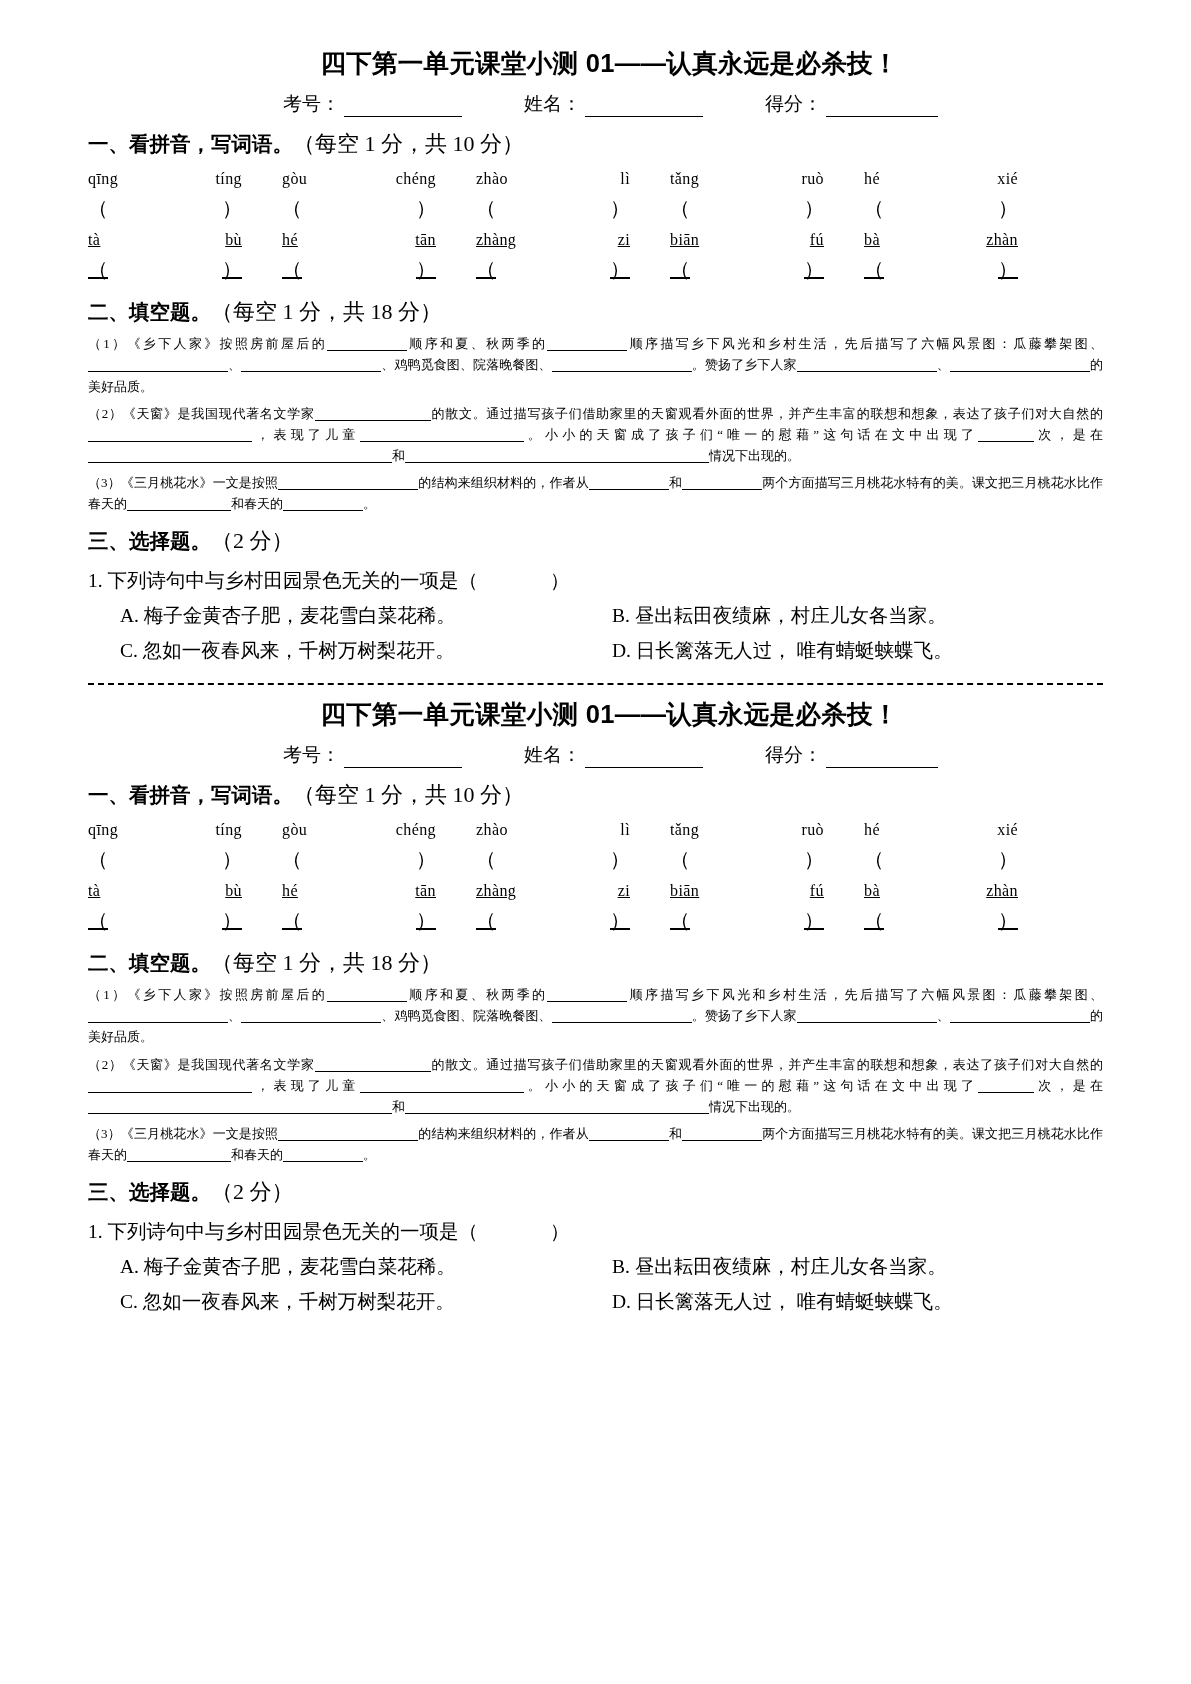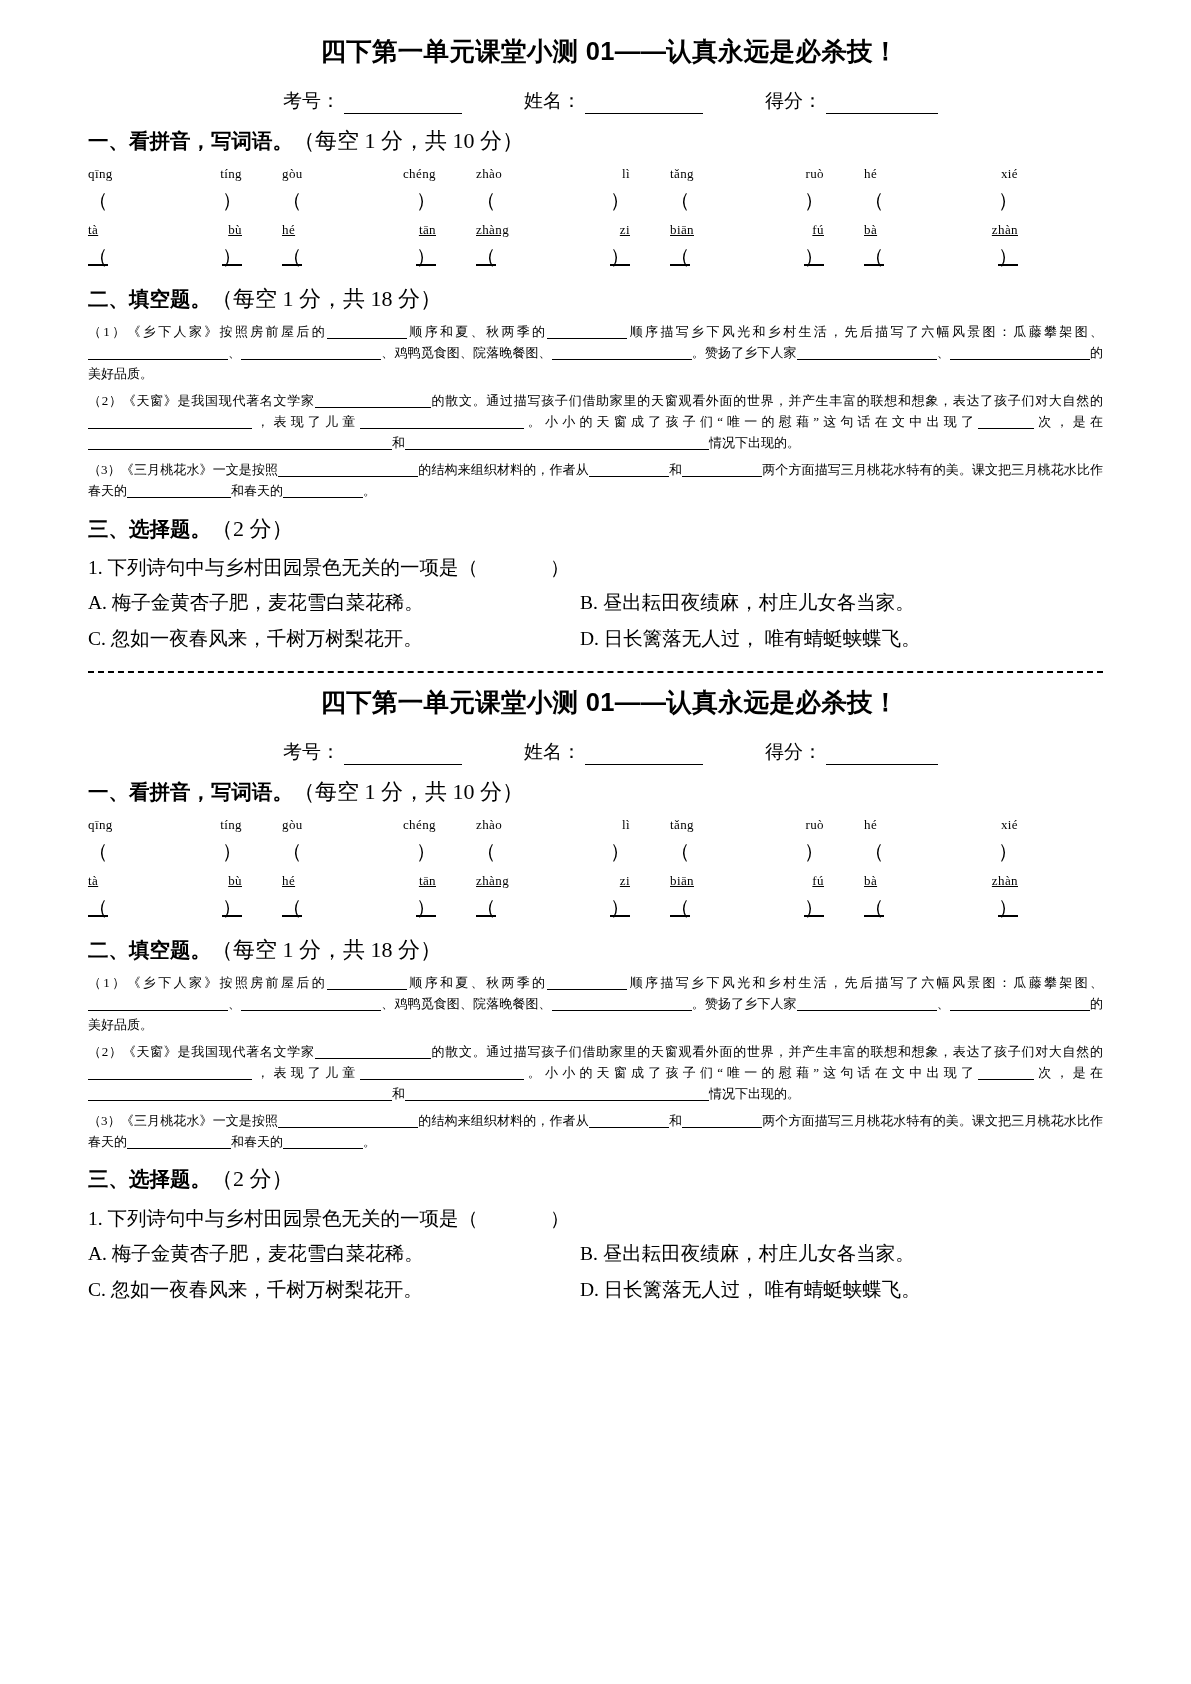--- a/index.html
+++ b/index.html
@@ -8,21 +8,21 @@
     background:#ffffff;
   }
   body {
     font-family:"Liberation Serif", "DejaVu Serif", serif;
     color:#000000;
     -webkit-font-smoothing:antialiased;
   }
   .page {
     width:1191px;
     min-height:1684px;
-    padding:32px 88px 0 88px;
+    padding:44px 88px 0 88px;
     position:relative;
   }
   .sheet { width:1015px; }
 
   
   .doc-title {
     text-align:center;
     font-family:"Liberation Sans","DejaVu Sans",sans-serif;
     font-weight:bold;
     font-size:25.5px;
@@ -31,21 +31,21 @@
     padding-left:28px;
   }
 
   
   .idrow {
     display:flex;
     justify-content:center;
     align-items:flex-end;
     gap:0px;
     font-size:19px;
-    margin-top:18px;
+    margin-top:9px;
     padding-left:30px;
   }
   .idfield { display:flex; align-items:flex-end; }
   .idfield + .idfield { margin-left:62px; }
   .idlabel { white-space:nowrap; }
   .idblank {
     display:inline-block;
     border-bottom:1.5px solid #000;
     height:17px;
     width:118px;
@@ -64,21 +64,21 @@
     font-family:"Liberation Sans","DejaVu Sans",sans-serif;
     font-weight:bold;
     font-size:20.5px;
   }
   .sec-head .pts { font-size:22px; }
 
   
   .py-wrap { margin-top:7px; }
   .py-row {
     display:flex;
-    font-size:13px;
+    font-size:16px;
     line-height:1.55;
     letter-spacing:0.4px;
   }
   .py-row .cell {
     width:194px;
     display:flex;
     justify-content:space-between;
     padding-right:40px;
   }
   .py-row .cell span { white-space:nowrap; }
@@ -125,21 +125,21 @@
     margin-top:8px;
     white-space:nowrap;
   }
   .paren-gap { display:inline-block; width:72px; }
   .opt-row {
     display:flex;
     font-size:19.5px;
     line-height:1.62;
     margin-top:4px;
   }
-  .opt-row .opt:first-child { width:492px; }
+  .opt-row .opt:first-child { width:492px;margin-left:32px; }
   .opt { white-space:nowrap; }
 
   
   .cutline {
     margin:16px 0 10px 0;
     height:2px;
     border-top:2.5px dashed #000;
     width:1015px;
   }
 </style>

